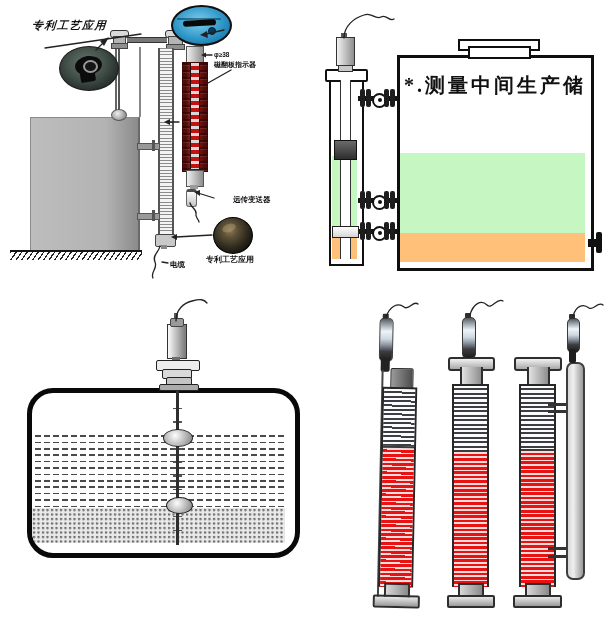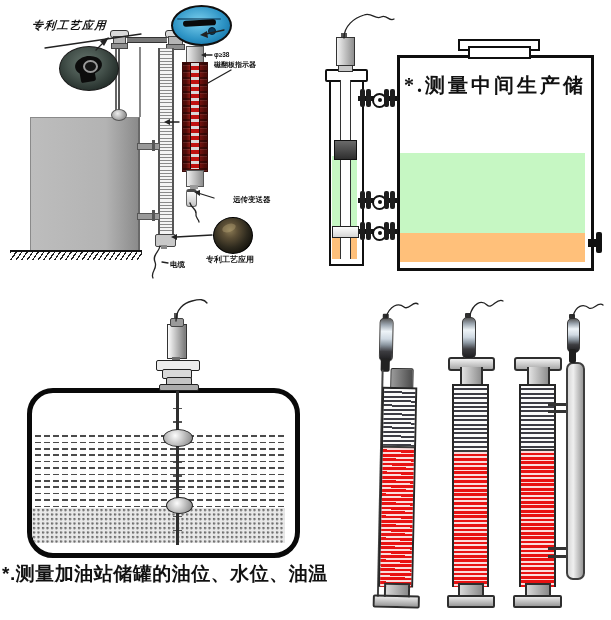--- a/index.html
+++ b/index.html
@@ -231,21 +231,20 @@
   <div class="a bl-float" style="left:163px;top:429px;width:28px;height:16px;"></div>
   <div class="a bl-float" style="left:166px;top:497px;width:25px;height:15px;"></div>
   <div class="a plate" style="left:156px;top:360px;width:42px;height:9px;background:#ececec;"></div>
   <div class="a plate" style="left:162px;top:369px;width:28px;height:8px;background:#d9d9d9;"></div>
   <div class="a plate" style="left:166px;top:377px;width:24px;height:7px;background:#c4c4c4;"></div>
   <div class="a plate" style="left:159px;top:384px;width:38px;height:5px;background:#ababab;"></div>
   <div class="a bl-cyl"></div>
   <div class="a bl-neck"></div>
   <div class="a bl-cap"></div>
   <div class="a bl-tip"></div>
-  <div class="txt bl-caption">*.测量加油站储罐的油位、水位、油温</div>
 
 
   <div class="a br-col1">
     <div class="a capsule" style="left:4px;top:8px;width:12px;height:42px;"></div>
     <div class="a knob" style="left:7px;top:4px;width:6px;height:5px;"></div>
     <div class="a" style="left:6px;top:49px;width:9px;height:13px;background:#222;border-radius:2px;"></div>
     <div class="a" style="left:7px;top:60px;width:2px;height:235px;background:#444;"></div>
     <div class="a" style="left:16px;top:58px;width:21px;height:19px;background:linear-gradient(90deg,#9a9a9a,#4c4c4c);border:1px solid #222;border-radius:2px 2px 0 0;"></div>
     <div class="a colbody" style="left:8px;top:77px;width:31px;height:196px;">
       <div class="a wsec" style="left:0;top:0;width:100%;height:57px;"></div>

